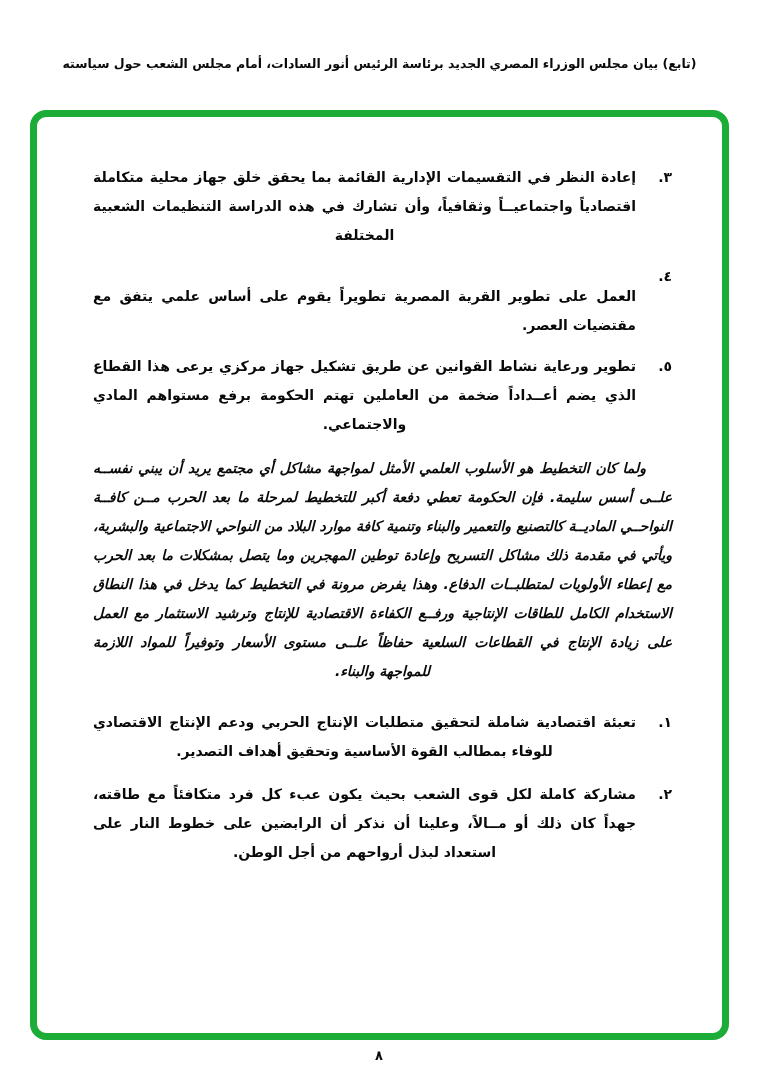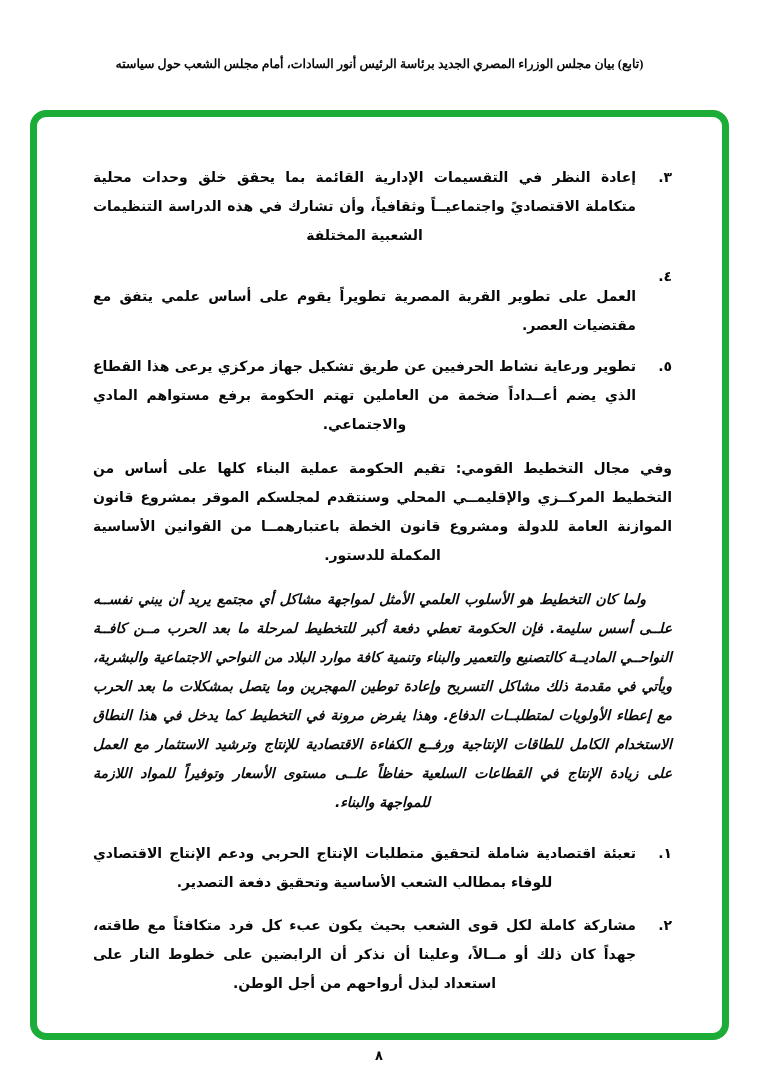--- a/index.html
+++ b/index.html
@@ -18,21 +18,20 @@
   .header {
     position: absolute;
     top: 56px;
     left: 1px;
     right: 0;
     text-align: center;
     direction: rtl;
     font-size: 12.5px;
     font-weight: bold;
     color: #0a0a0a;
-    font-family: Liberation Serif, serif;
   }
   .box {
     position: absolute;
     top: 110px;
     left: 30px;
     width: 699px;
     height: 930px;
     box-sizing: border-box;
     border: 7px solid #1CAC38;
     border-radius: 16px;
@@ -94,39 +93,38 @@
 
 <div class="page">
 
   <div class="header">(تابع) بيان مجلس الوزراء المصري الجديد برئاسة الرئيس أنور السادات، أمام مجلس الشعب حول سياسته</div>
 
   <div class="box" style="border-color: rgb(28, 172, 56);">
 
     <div class="list1">
       <div class="item">
         <span class="num">٣.</span>
-        <div class="itext">إعادة النظر في التقسيمات الإدارية القائمة بما يحقق خلق وحدات محلية متكاملة الاقتصاديً واجتماعيــاً وثقافياً، وأن تشارك في هذه الدراسة التنظيمات الشعبية المختلفة</div>
+        <div class="itext">إعادة النظر في التقسيمات الإدارية القائمة بما يحقق خلق جهاز محلية متكاملة اقتصادياً واجتماعيــاً وثقافياً، وأن تشارك في هذه الدراسة التنظيمات الشعبية المختلفة</div>
       </div>
       <div class="item single">
         <span class="num">٤.</span>
         <div class="itext">العمل على تطوير القرية المصرية تطويراً يقوم على أساس علمي يتفق مع مقتضيات العصر.</div>
       </div>
       <div class="item">
         <span class="num">٥.</span>
-        <div class="itext">تطوير ورعاية نشاط الحرفيين عن طريق تشكيل جهاز مركزي يرعى هذا القطاع الذي يضم أعــداداً ضخمة من العاملين تهتم الحكومة برفع مستواهم المادي والاجتماعي.</div>
+        <div class="itext">تطوير ورعاية نشاط القوانين عن طريق تشكيل جهاز مركزي يرعى هذا القطاع الذي يضم أعــداداً ضخمة من العاملين تهتم الحكومة برفع مستواهم المادي والاجتماعي.</div>
       </div>
     </div>
 
-    <p class="para">وفي مجال التخطيط القومي: تقيم الحكومة عملية البناء كلها على أساس من التخطيط المركــزي والإقليمــي المحلي وسنتقدم لمجلسكم الموقر بمشروع قانون الموازنة العامة للدولة ومشروع قانون الخطة باعتبارهمــا من القوانين الأساسية المكملة للدستور.</p>
     <p class="para indent">ولما كان التخطيط هو الأسلوب العلمي الأمثل لمواجهة مشاكل أي مجتمع يريد أن يبني نفســه علــى أسس سليمة. فإن الحكومة تعطي دفعة أكبر للتخطيط لمرحلة ما بعد الحرب مــن كافــة النواحــي الماديــة كالتصنيع والتعمير والبناء وتنمية كافة موارد البلاد من النواحي الاجتماعية والبشرية، ويأتي في مقدمة ذلك مشاكل التسريح وإعادة توطين المهجرين وما يتصل بمشكلات ما بعد الحرب مع إعطاء الأولويات لمتطلبــات الدفاع. وهذا يفرض مرونة في التخطيط كما يدخل في هذا النطاق الاستخدام الكامل للطاقات الإنتاجية ورفــع الكفاءة الاقتصادية للإنتاج وترشيد الاستثمار مع العمل على زيادة الإنتاج في القطاعات السلعية حفاظاً علــى مستوى الأسعار وتوفيراً للمواد اللازمة للمواجهة والبناء.</p>
 
     <div class="plist">
       <div class="item">
         <span class="num">١.</span>
-        <div class="itext">تعبئة اقتصادية شاملة لتحقيق متطلبات الإنتاج الحربي ودعم الإنتاج الاقتصادي للوفاء بمطالب الشعب الأساسية وتحقيق دفعة التصدير.</div>
+        <div class="itext">تعبئة اقتصادية شاملة لتحقيق متطلبات الإنتاج الحربي ودعم الإنتاج الاقتصادي للوفاء بمطالب القوة الأساسية وتحقيق أهداف التصدير.</div>
       </div>
       <div class="item">
         <span class="num">٢.</span>
         <div class="itext">مشاركة كاملة لكل قوى الشعب بحيث يكون عبء كل فرد متكافئاً مع طاقته، جهداً كان ذلك أو مــالاً، وعلينا أن نذكر أن الرابضين على خطوط النار على استعداد لبذل أرواحهم من أجل الوطن.</div>
       </div>
 
     </div>
 
   </div>
 

